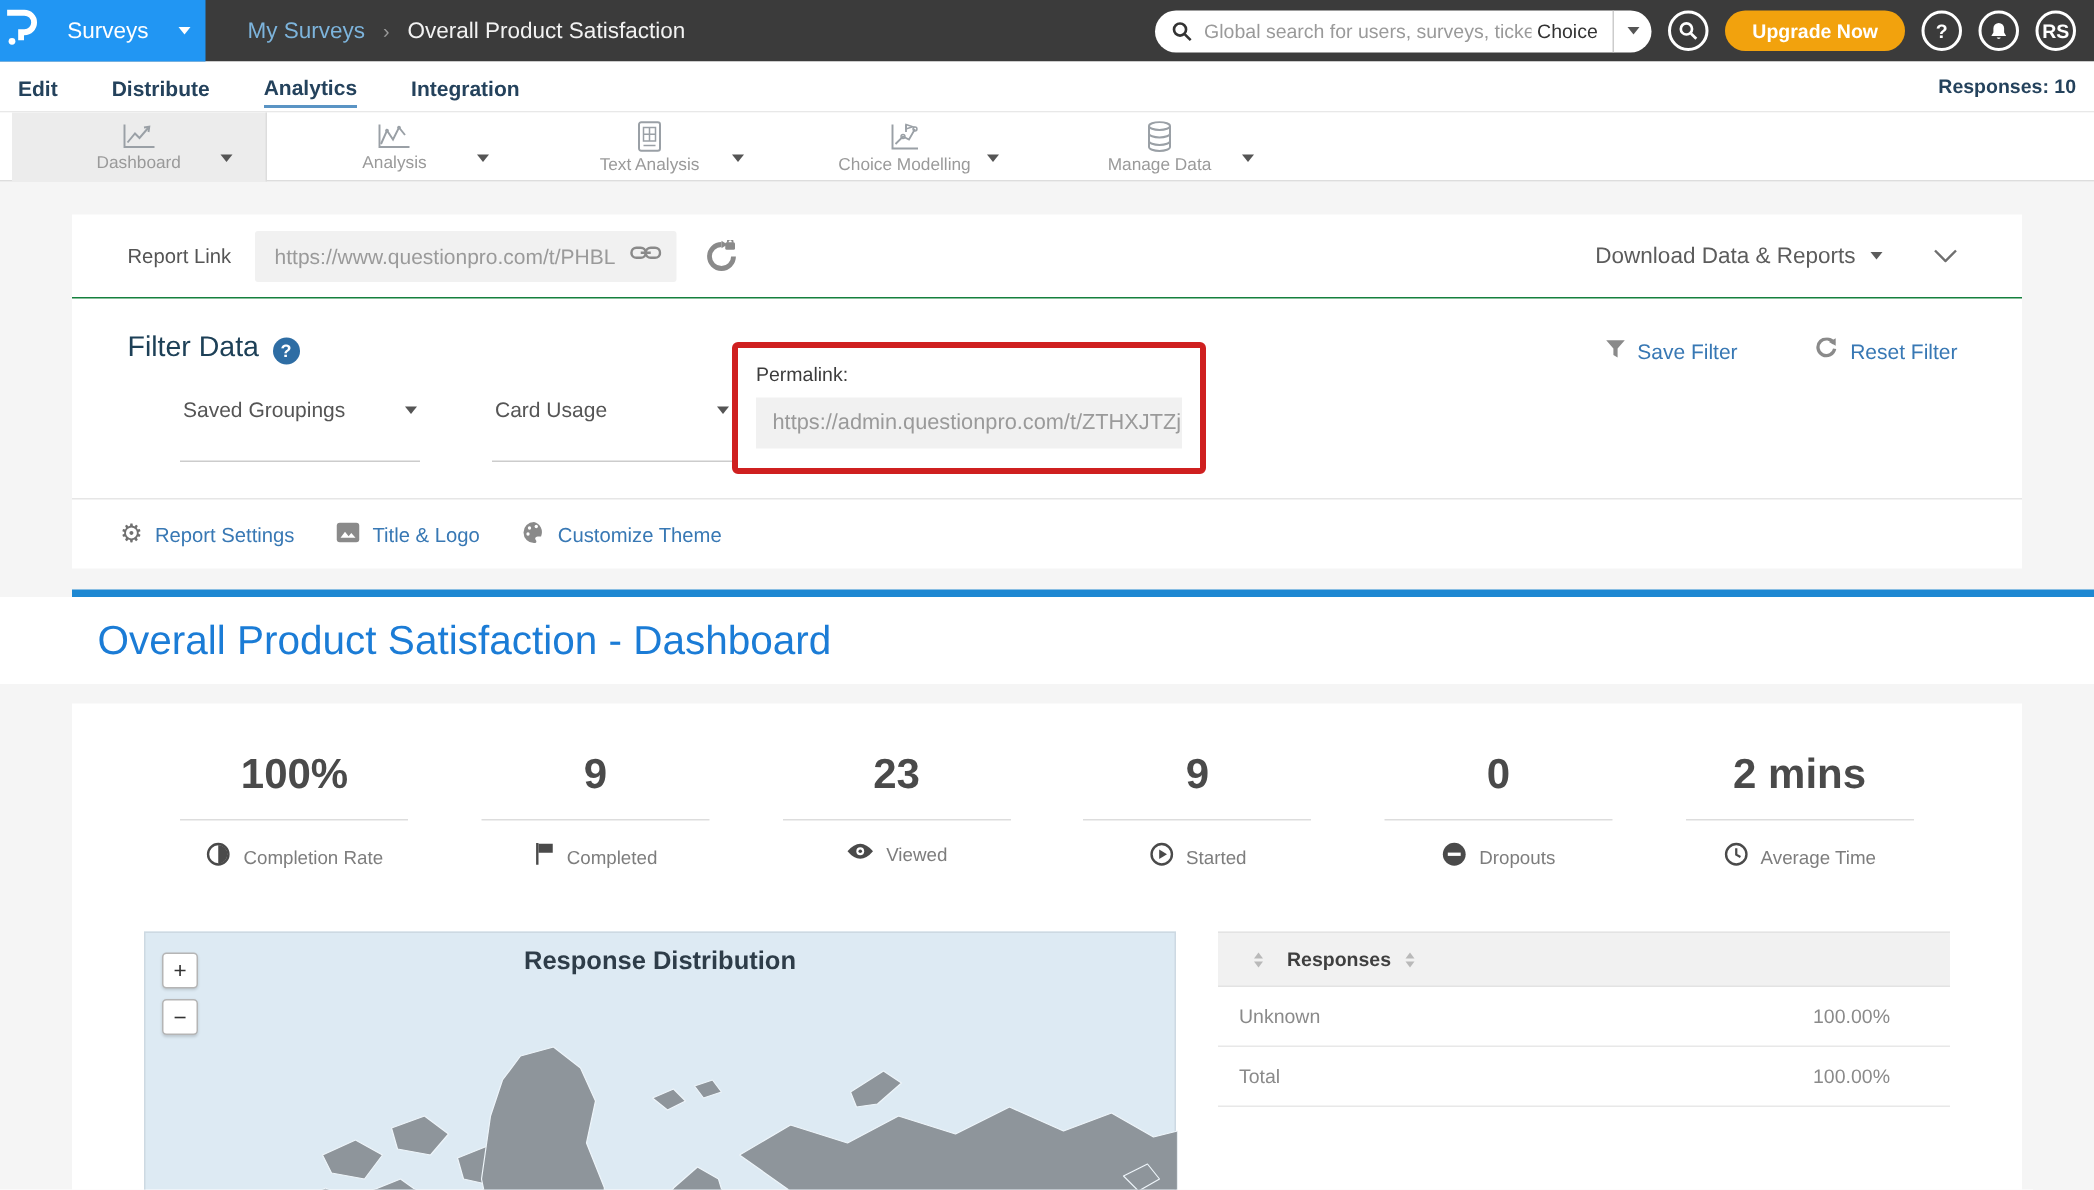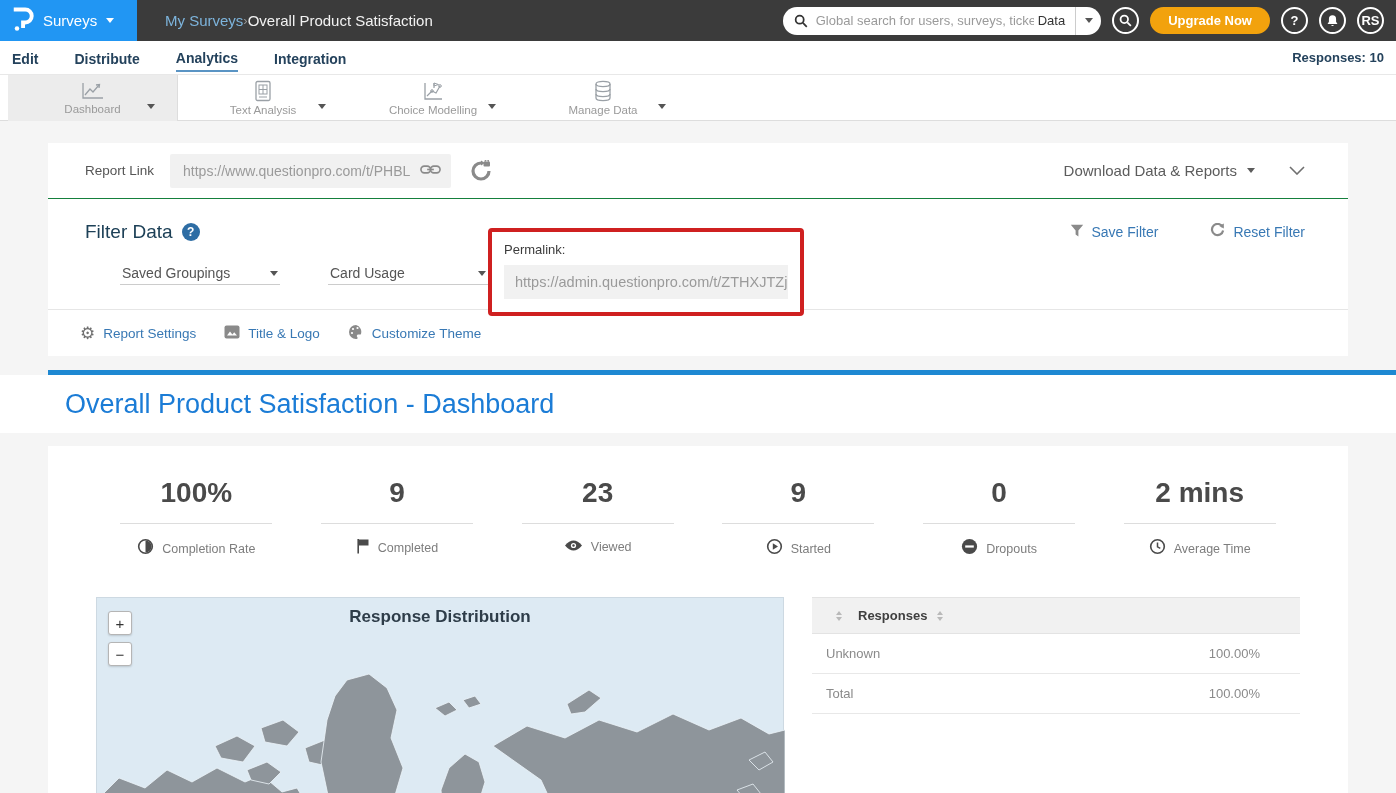--- a/index.html
+++ b/index.html
@@ -1,24 +1,24 @@
 <!DOCTYPE html>
 <html><head>
 <meta charset="utf-8">
 <style>
   * { margin:0; padding:0; box-sizing:border-box; }
   html,body { width:1396px; height:793px; overflow:hidden; }
   body { font-family:"Liberation Sans","DejaVu Sans",sans-serif; background:#f5f5f5; position:relative; }
 
   
   .top-header { height:41px; background:#3b3b3b; display:flex; align-items:center; }
-  .brand-block { width:137px; height:41px; background:#2196f3; display:flex; align-items:center; padding:0 10px 0 13px; gap:9px; cursor:pointer; }
+  .brand-block { width:137px; height:41px; background:#2196f3; display:flex; align-items:center; padding:0 10px 0 13px; gap:20px; cursor:pointer;justify-content:flex-end; }
   .brand-block .app-label { color:#fff; font-size:15px; }
   .caret-down { width:0; height:0; border-left:4.5px solid transparent; border-right:4.5px solid transparent; border-top:5.5px solid #fff; display:inline-block; }
-  .breadcrumb { display:flex; align-items:center; margin-left:28px; font-size:15px; }
+  .breadcrumb { display:flex; align-items:center; margin-left:28px; gap:12px; font-size:15px; }
   .crumb-parent { color:#7db4dc; cursor:pointer; }
   .crumb-sep { color:#9a9a9a; font-size:13px; }
   .crumb-current { color:#f2f2f2; }
   .header-right { margin-left:auto; display:flex; align-items:center; gap:11px; padding-right:12px; }
   .search-pill { height:28px; background:#fff; border-radius:14px; display:flex; align-items:center; overflow:hidden; }
   .search-pill input { border:none; outline:none; font-size:13px; width:218px; color:#444; font-family:inherit; }
   .search-pill input::placeholder { color:#9a9a9a; }
   .pill-mag { margin:0 8px 0 11px; display:flex; }
   .pill-scope { font-size:13px; color:#333; padding:0 10px 0 4px; }
   .pill-caret { height:28px; width:26px; border-left:1px solid #ccc; display:flex; align-items:center; justify-content:center; cursor:pointer; }
@@ -49,28 +49,28 @@
   .report-label { font-size:13.5px; color:#555; margin-right:16px; }
   .url-box { background:#f1f1f1; height:34px; display:flex; align-items:center; padding:0 10px 0 13px; width:281px; border-radius:2px; }
   .url-box .url-text { font-size:14px; color:#9a9a9a; white-space:nowrap; overflow:hidden; flex:1; }
   .globe-btn { margin-left:19px; cursor:pointer; display:flex; }
   .download-group { margin-left:auto; display:flex; align-items:center; gap:10px; cursor:pointer; }
   .download-label { font-size:15px; color:#5c5c5c; }
   .download-group .caret-down { border-top-color:#5c5c5c; }
   .big-chevron { margin-left:34px; cursor:pointer; display:flex; }
 
   .filter-section { position:relative; padding:22px 43px 24px 37px; }
-  .filter-head { display:flex; align-items:center; }
+  .filter-head { display:flex; align-items:flex-end; }
   .filter-title { font-size:19px; color:#1d4057; font-weight:normal; }
   .help-circle { width:18px; height:18px; border-radius:50%; background:#2e6da4; color:#fff; font-size:12px; font-weight:bold; display:inline-flex; align-items:center; justify-content:center; margin-left:9px; cursor:pointer; }
   .filter-actions { margin-left:auto; display:flex; align-items:center; gap:52px; }
   .text-btn { display:flex; align-items:center; gap:8px; background:none; border:none; cursor:pointer; font-family:inherit; }
   .text-btn .btn-label { font-size:14px; color:#3878b4; }
   .filter-controls { display:flex; margin-top:18px; padding-left:35px; gap:48px; }
-  .select-field { width:160px; border-bottom:1px solid #ccc; padding:4px 2px 3px; display:flex; align-items:center; cursor:pointer; }
+  .select-field { width:160px; border-bottom:1px solid #ccc; padding:4px 2px 26px; display:flex; align-items:center; cursor:pointer; }
   .select-field .select-label { font-size:14px; color:#555; flex:1; }
   .select-field .caret-down { border-top-color:#555; border-left-width:4px; border-right-width:4px; }
   .permalink-highlight { position:absolute; left:440px; top:29px; width:316px; border:4px solid #cf2020; border-radius:4px; background:#fff; padding:10px 12px 13px; }
   .permalink-label { font-size:13px; color:#3c3c3c; margin-bottom:8px; }
   .permalink-box { background:#f1f1f1; padding:9px 11px; font-size:14.5px; color:#9a9a9a; white-space:nowrap; overflow:hidden; }
 
   .settings-row { height:47px; border-top:1px solid #e6e6e6; display:flex; align-items:center; padding-left:32px; gap:28px; }
   .settings-row .text-btn .btn-label { font-size:13.5px; }
   .gear-glyph { font-family:"DejaVu Sans",sans-serif; font-size:17px; color:#707070; line-height:1; }
 
@@ -128,21 +128,21 @@
   </nav>
   <div class="header-right">
     <div class="search-pill">
       <span class="pill-mag">
         <svg width="14" height="14" viewBox="0 0 16 16">
             <circle cx="6.5" cy="6.5" r="4.6" fill="none" stroke="#333" stroke-width="2"></circle>
             <line x1="10.2" y1="10.2" x2="14.6" y2="14.6" stroke="#333" stroke-width="2"></line>
           </svg>
       </span>
       <input type="text" placeholder="Global search for users, surveys, tickets" style="">
-      <span class="pill-scope">Data</span>
+      <span class="pill-scope">Choice</span>
       <span class="pill-caret">
           <span class="caret-down"></span>
         </span>
     </div>
     <button class="circle-btn">
       <svg width="13" height="13" viewBox="0 0 16 16">
           <circle cx="6.5" cy="6.5" r="4.6" fill="none" stroke="#fff" stroke-width="2.2"></circle>
           <line x1="10.2" y1="10.2" x2="14.6" y2="14.6" stroke="#fff" stroke-width="2.2"></line>
         </svg>
     </button>
@@ -169,20 +169,32 @@
 <div class="tab-toolbar">
   <div class="tool-tab active">
     <span class="tab-icon">
       <svg width="26" height="20" viewBox="0 0 26 20">
           <polyline points="3,2 3,17 23,17" fill="none" stroke="#9aa0a6" stroke-width="1.3"></polyline>
           <polyline points="5,14 10,8 13,11 19,4" fill="none" stroke="#9aa0a6" stroke-width="1.3"></polyline>
           <polyline points="16,4 19.5,3.5 19,7" fill="none" stroke="#9aa0a6" stroke-width="1.3"></polyline>
         </svg>
     </span>
     <span class="tab-label">Dashboard</span>
+    <span class="tab-caret"><span class="caret-down"></span></span>
+  </div>
+  <div class="tool-tab">
+    <span class="tab-icon">
+      <svg width="26" height="20" viewBox="0 0 26 20">
+          <polyline points="3,2 3,17 23,17" fill="none" stroke="#9aa0a6" stroke-width="1.3"></polyline>
+          <polyline points="4,15 8,6 12,12 16,4 20,9" fill="none" stroke="#9aa0a6" stroke-width="1.3"></polyline>
+          <circle cx="8" cy="6" r="1.2" fill="#9aa0a6"></circle>
+          <circle cx="16" cy="4" r="1.2" fill="#9aa0a6"></circle>
+        </svg>
+    </span>
+    <span class="tab-label">Analysis</span>
     <span class="tab-caret"><span class="caret-down"></span></span>
   </div>
   <div class="tool-tab">
     <span class="tab-icon">
       <svg width="20" height="22" viewBox="0 0 20 22">
           <rect x="3" y="1.5" width="14" height="19" rx="1.5" fill="none" stroke="#9aa0a6" stroke-width="1.3"></rect>
           <rect x="6" y="5" width="8" height="9" fill="none" stroke="#9aa0a6" stroke-width="1"></rect>
           <line x1="10" y1="5" x2="10" y2="14" stroke="#9aa0a6" stroke-width="1"></line>
           <line x1="6" y1="9.5" x2="14" y2="9.5" stroke="#9aa0a6" stroke-width="1"></line>
           <line x1="6" y1="17" x2="14" y2="17" stroke="#9aa0a6" stroke-width="1"></line>

